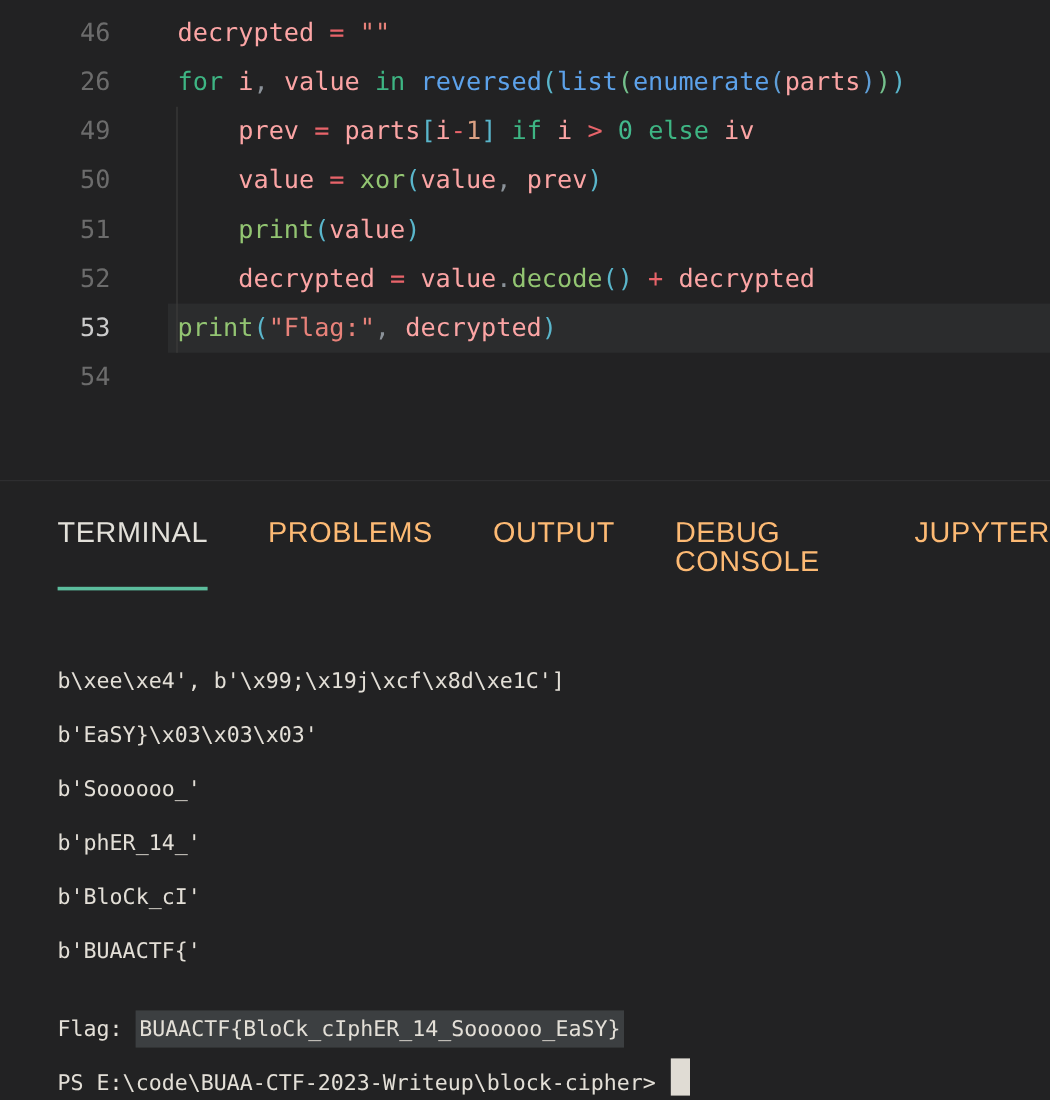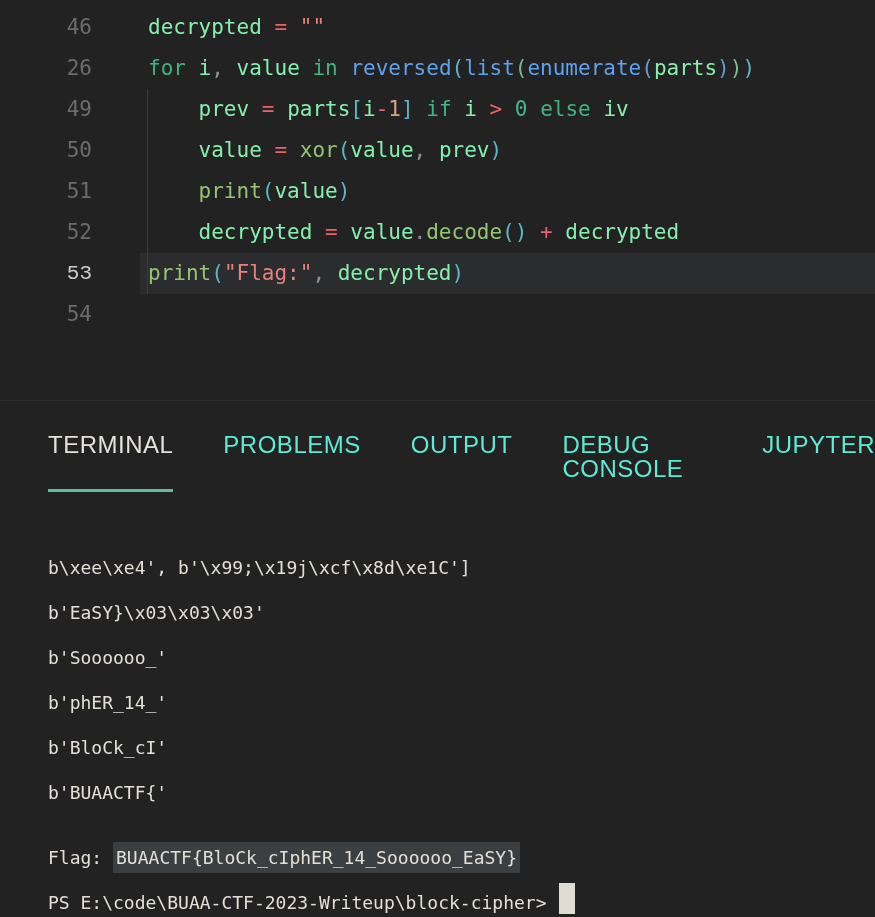--- a/index.html
+++ b/index.html
@@ -5,34 +5,34 @@
   * { margin:0; padding:0; box-sizing:border-box; }
   html,body { width:875px; height:917px; overflow:hidden; }
   body { background:#222223; font-family:"DejaVu Sans Mono","Liberation Mono",monospace; }
 
   
   .editor { position:relative; height:400px; padding-top:7px; overflow:hidden; }
   .row { display:flex; height:41px; line-height:41px; font-size:21px; }
   .gutter { width:140px; flex:0 0 140px; text-align:right; padding-right:48px; color:#6c6c6c; }
   .code { flex:1; white-space:pre; padding-left:8px; overflow:hidden; }
   .row.active .code { background:#2b2c2d; }
-  .row.active .gutter { color:#cbcbcb;font-family:Liberation Mono, monospace; }
+  .row.active .gutter { color:#cbcbcb; }
   .indent-guide { position:absolute; left:147px; top:89px; height:205px; width:1px; background:#3c3c3d; }
 
-  .t-v{color:#86efac} .t-o{color:#e8646a} .t-s{color:#e8827a}
+  .t-v{color:#fca5a5} .t-o{color:#e8646a} .t-s{color:#e8827a}
   .t-k{color:#3eb583} .t-f{color:#93c572} .t-c{color:#5da2ea}
   .t-l{color:#58a6e8; text-decoration:underline; text-underline-offset:5px;}
   .t-p1{color:#5ab6cb} .t-p2{color:#74c08c} .t-p3{color:#5f9ed6}
   .t-d{color:#8b9299} .t-n{color:#43b88c} .t-m{color:#dba183} .t-w{color:#cfcfcf}
 
   
   .panel { border-top:1px solid #2e2e30; height:516px; }
   .tabbar { display:flex; gap:50px; padding-left:48px; margin-top:32px;
             font-family:"Liberation Sans",sans-serif; font-size:24px; letter-spacing:.5px; }
-  .tab { color:#5eead4; line-height:24px; padding-bottom:8px; border-bottom:3px solid transparent; cursor:pointer; }
+  .tab { color:#fdba74; line-height:24px; padding-bottom:8px; border-bottom:3px solid transparent; cursor:pointer; }
   .tab.active { color:#e3e1da; border-bottom-color:#5cbd9d; }
 
   .term { margin-top:53px; padding-left:48px; font-size:18px; color:#e3dfd7; }
   .tline { height:45px; line-height:45px; white-space:pre; }
   .tline:nth-child(7) { margin-top:20px; }
   .hl { background:#3c3f41; padding:5px 3px; }
   .cursor { display:inline-block; width:16px; height:31px; background:#e0dcd4; vertical-align:-5px; margin-left:2px; }
 </style>
 </head>
 <body>

